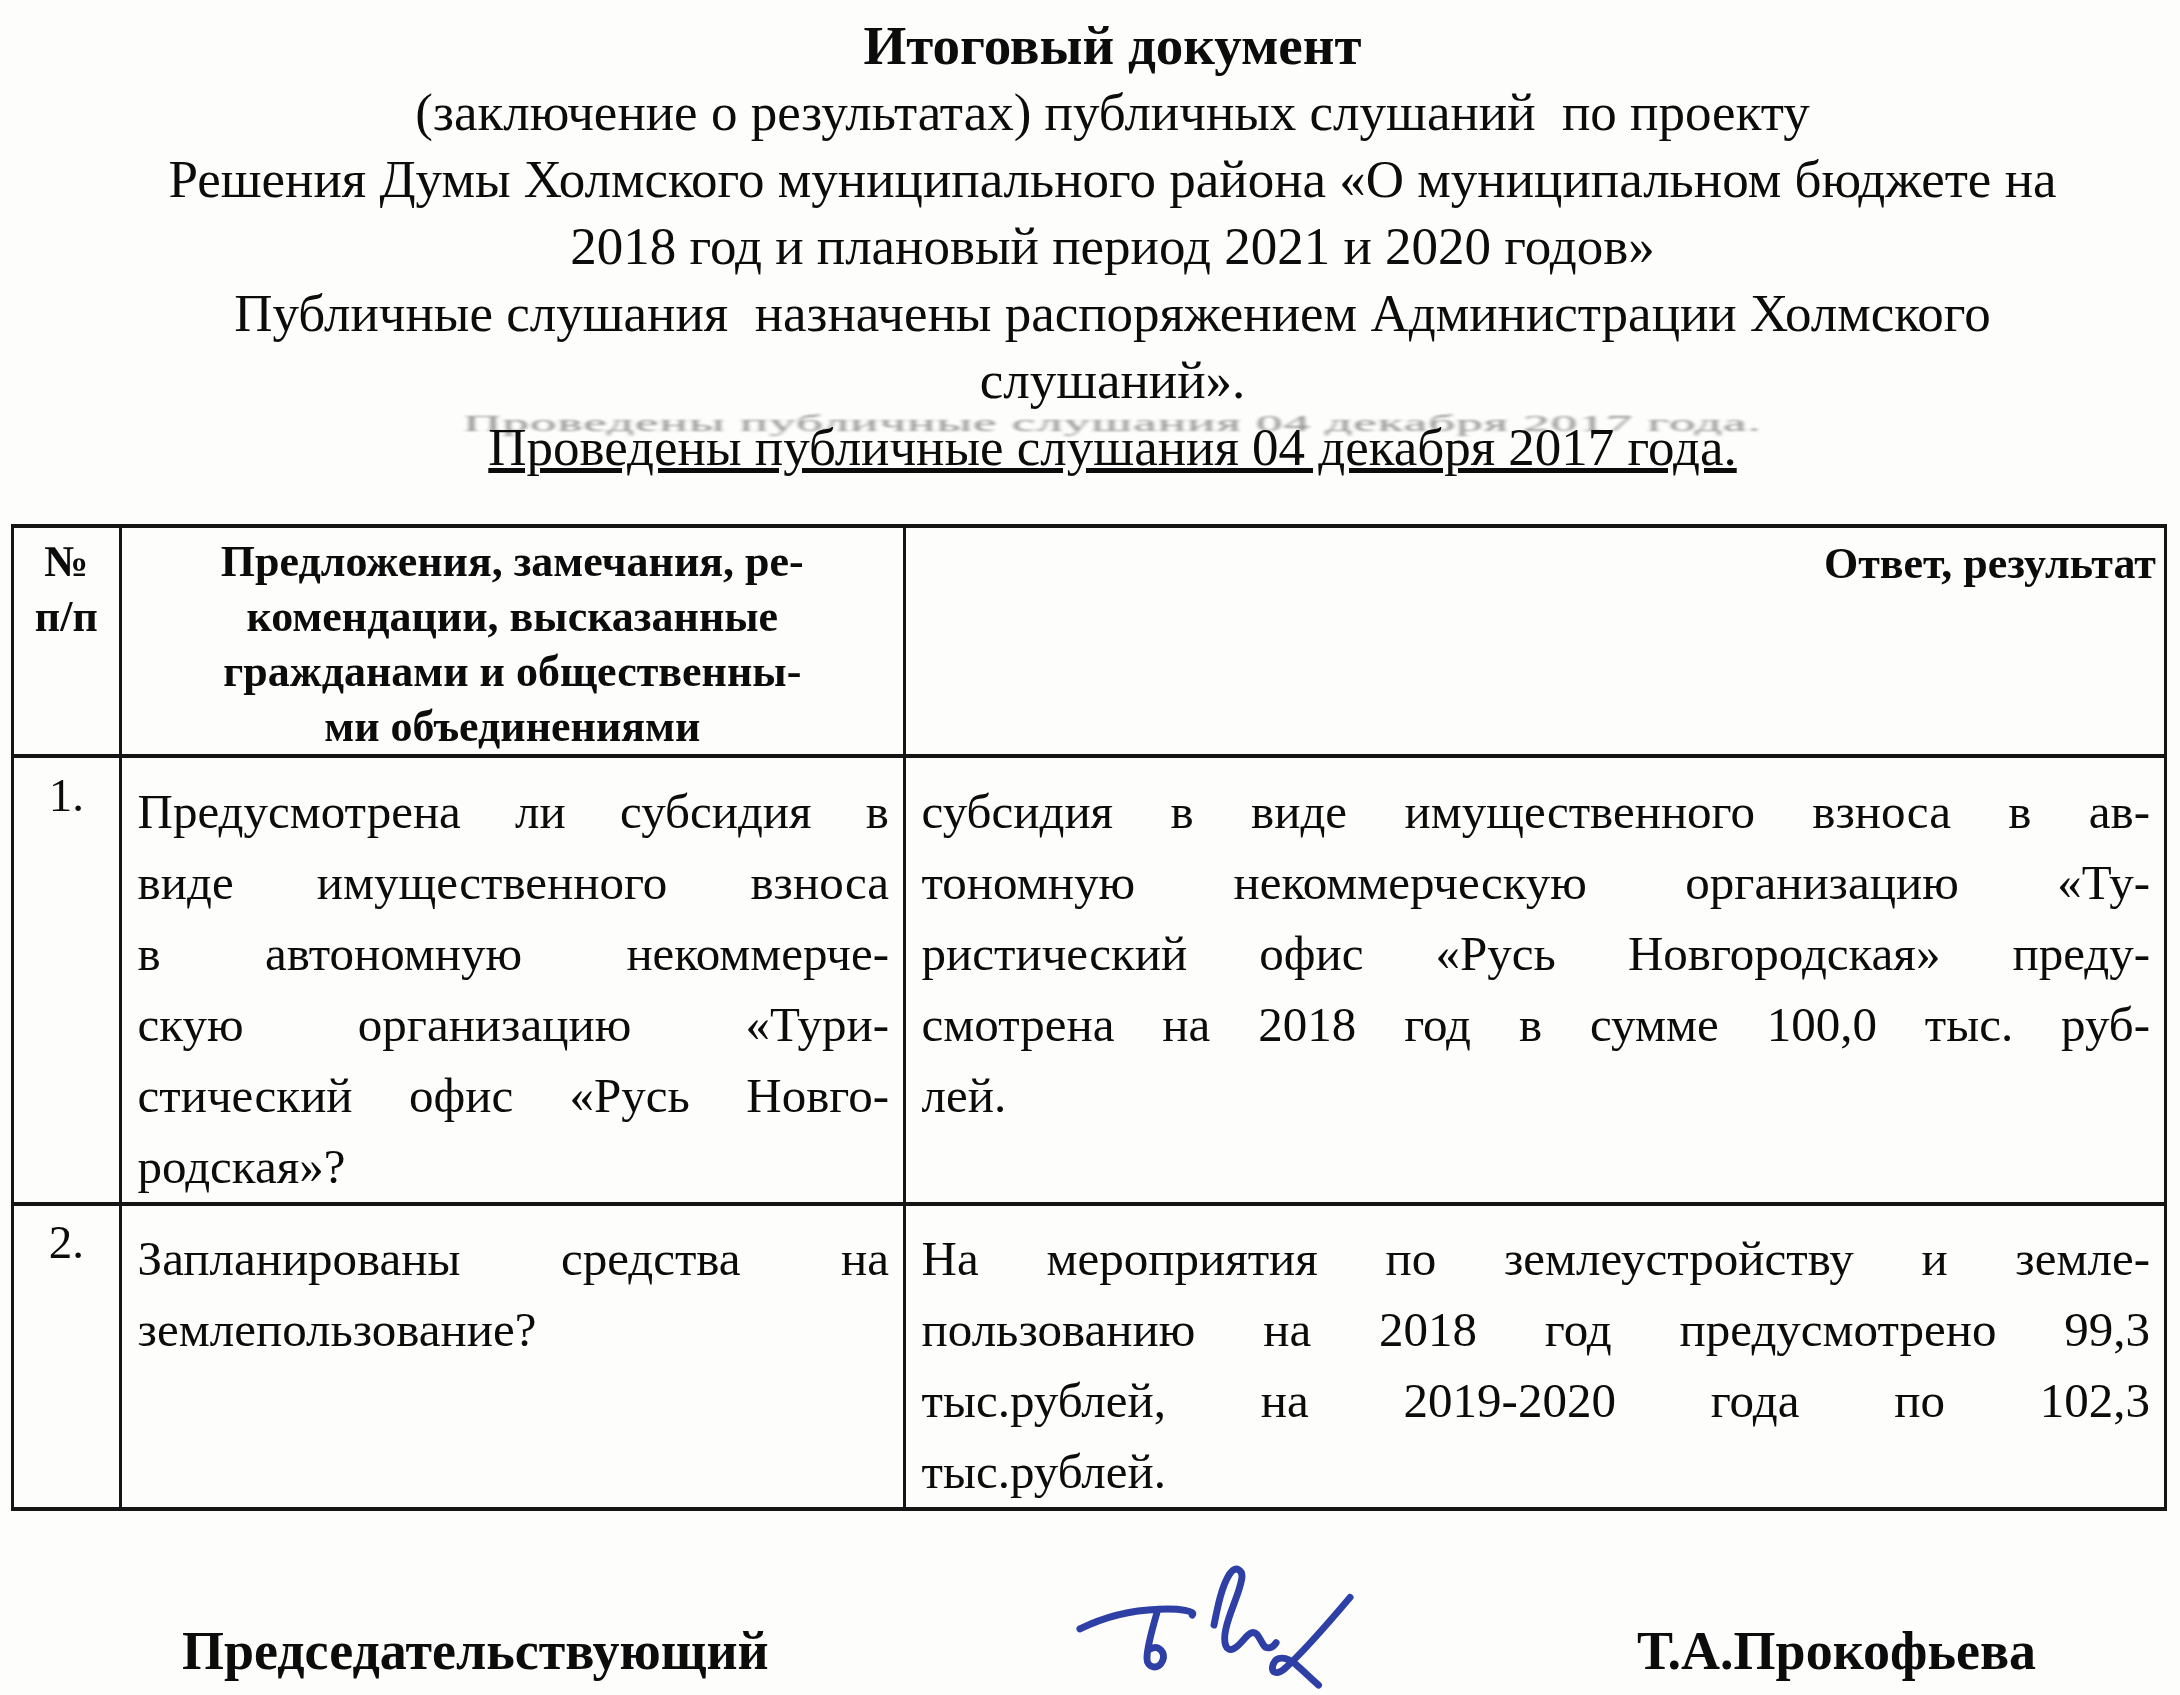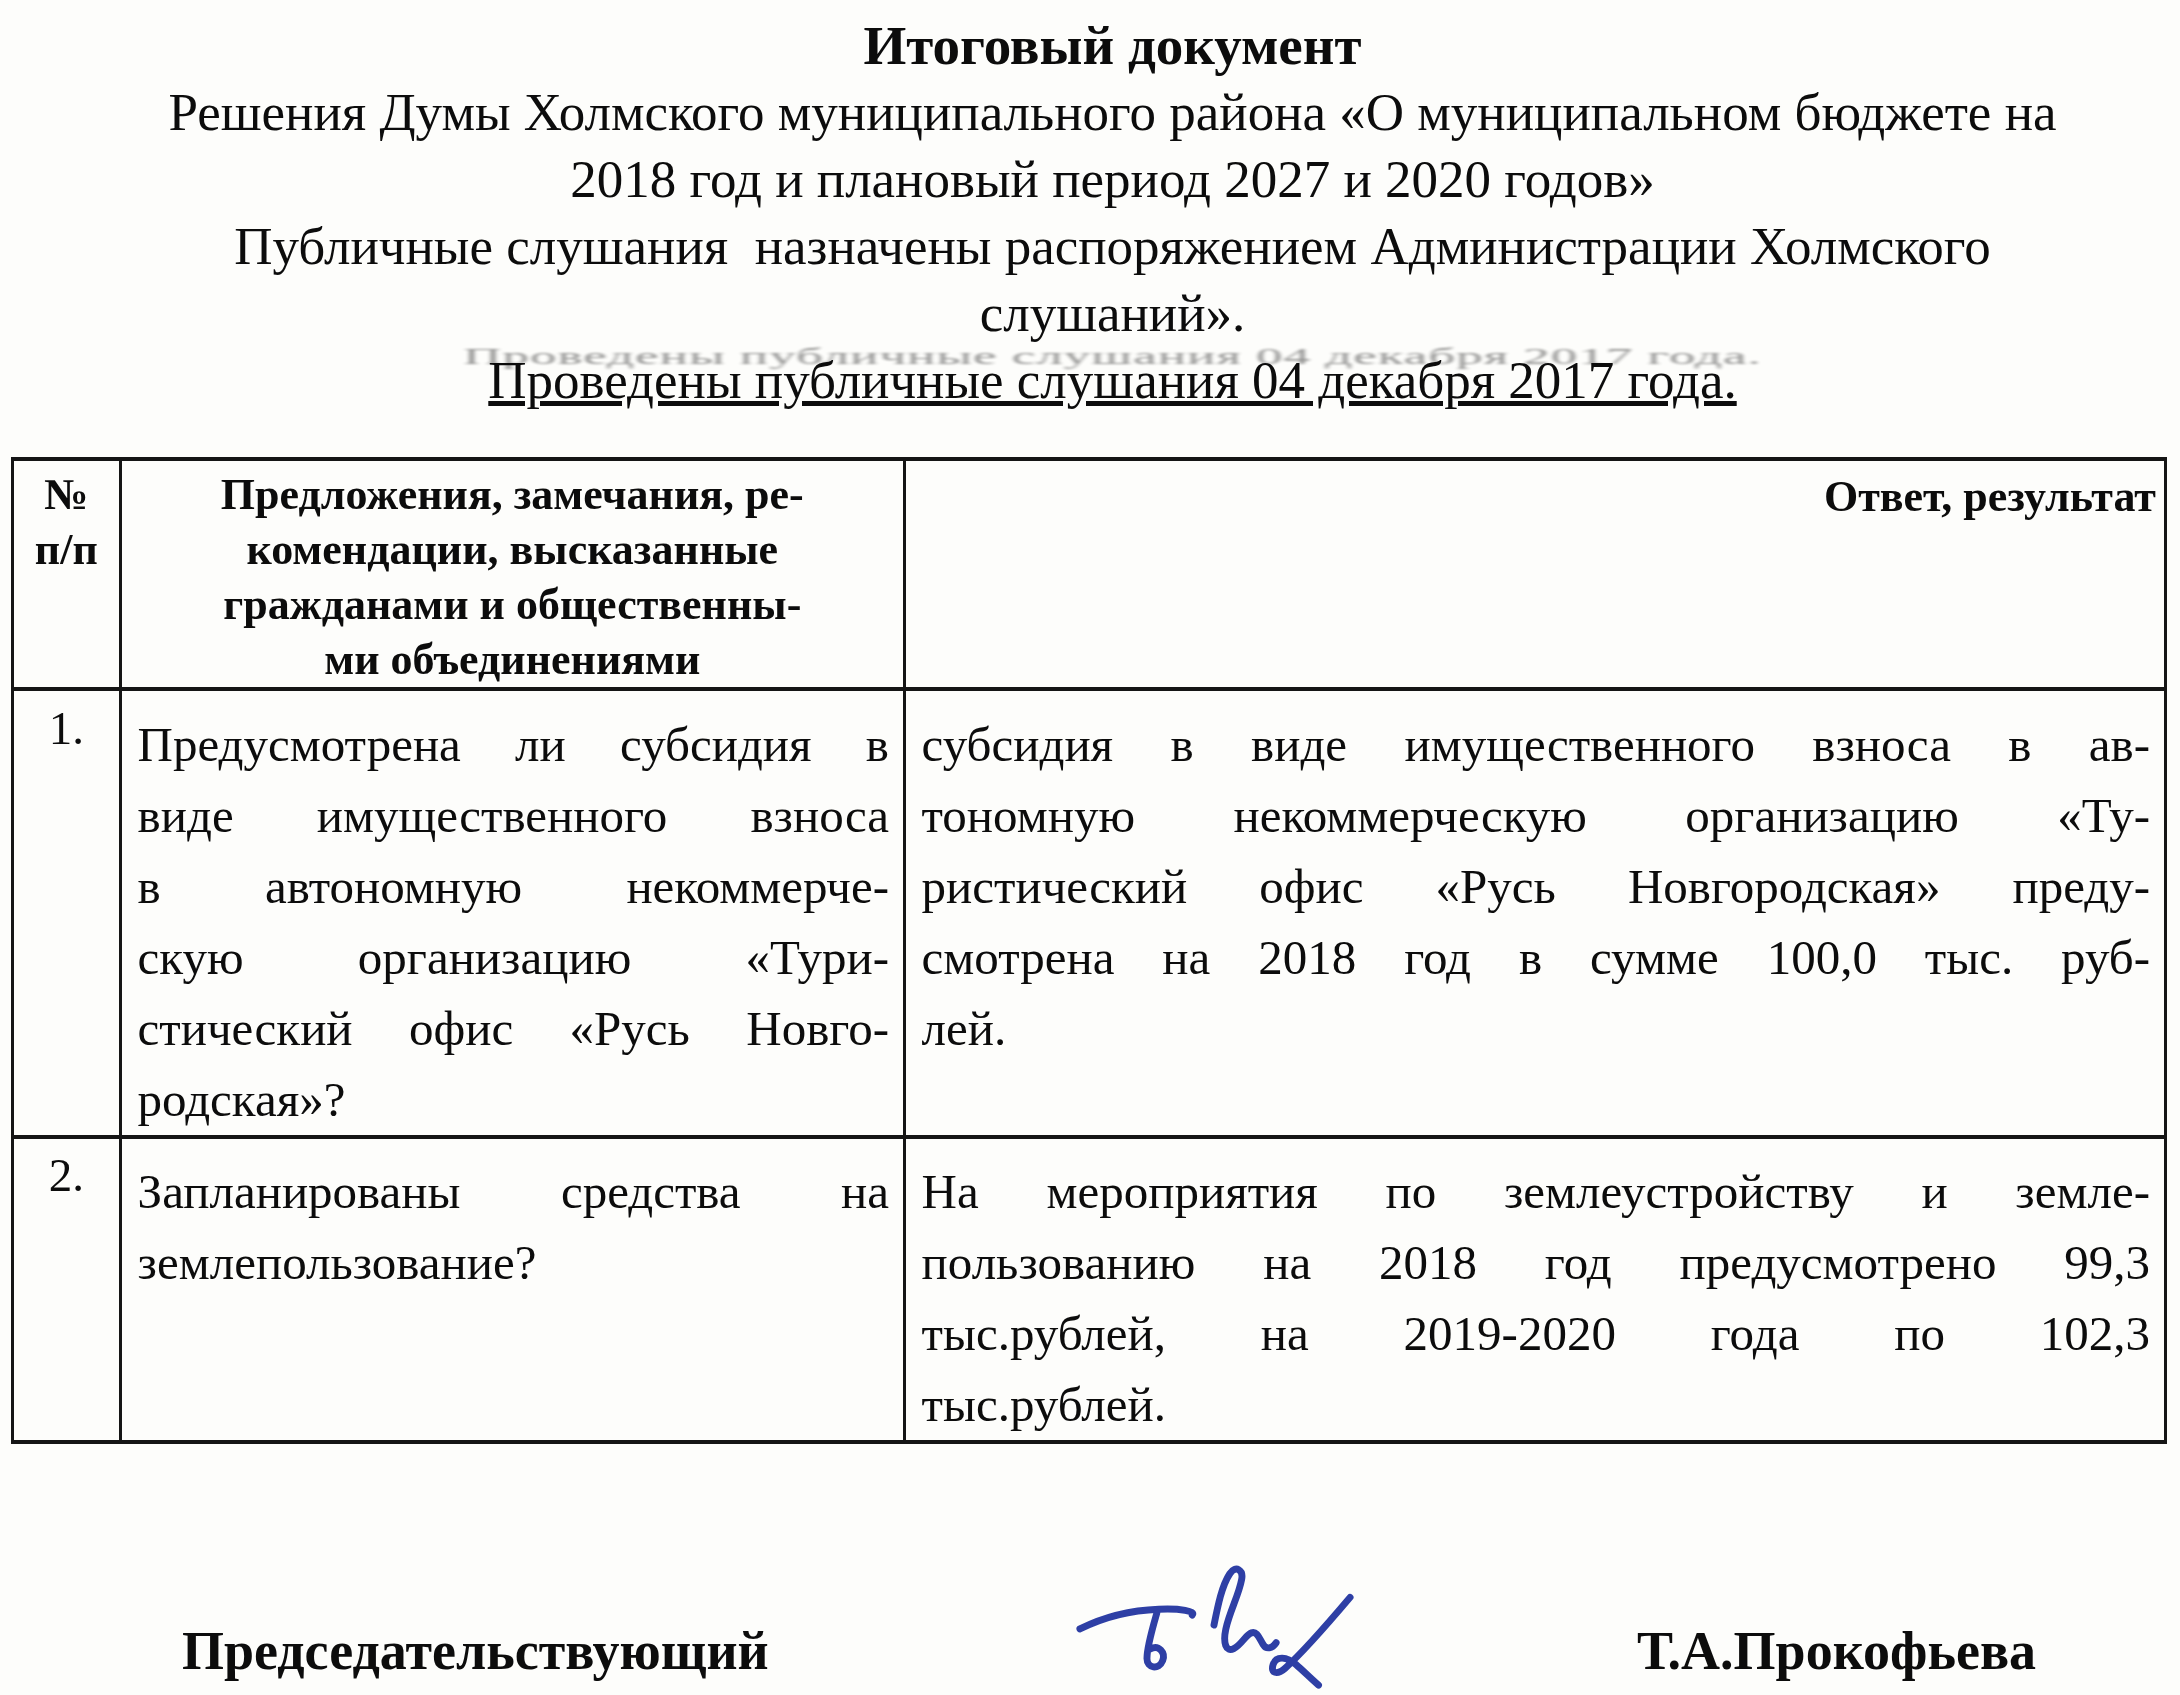--- a/index.html
+++ b/index.html
@@ -64,22 +64,23 @@
   .footer-name { left:1637px; }
   .signature-svg { position:absolute; left:1066px; top:1554px; }
 </style>
 </head>
 <body>
 
 <div class="page">
 
   <div class="title-block">
     <div class="title-line bold">Итоговый документ</div>
+    <div class="title-line">(заключение о результатах) публичных слушаний  по проекту</div>
     <div class="title-line">Решения Думы Холмского муниципального района «О муниципальном бюджете на</div>
-    <div class="title-line">2018 год и плановый период 2027 и 2020 годов»</div>
+    <div class="title-line">2018 год и плановый период 2021 и 2020 годов»</div>
     <div class="title-line">Публичные слушания  назначены распоряжением Администрации Холмского</div>
     <div class="title-line">слушаний».</div>
     <div class="title-line ghost" data-ghost="Проведены публичные слушания 04 декабря 2017 года.">Проведены публичные слушания 04 декабря 2017 года.</div>
   </div>
 
   <table class="doc-table">
     <colgroup>
         <col class="c-num">
         <col class="c-q">
         <col class="c-a">

